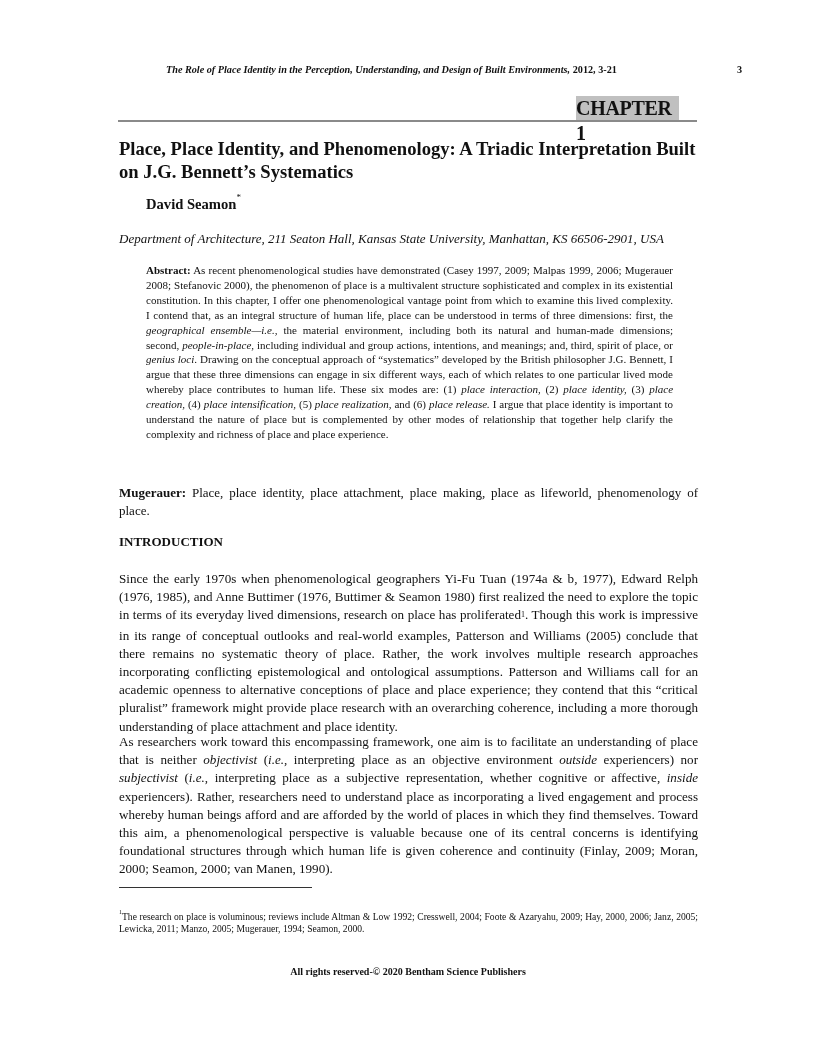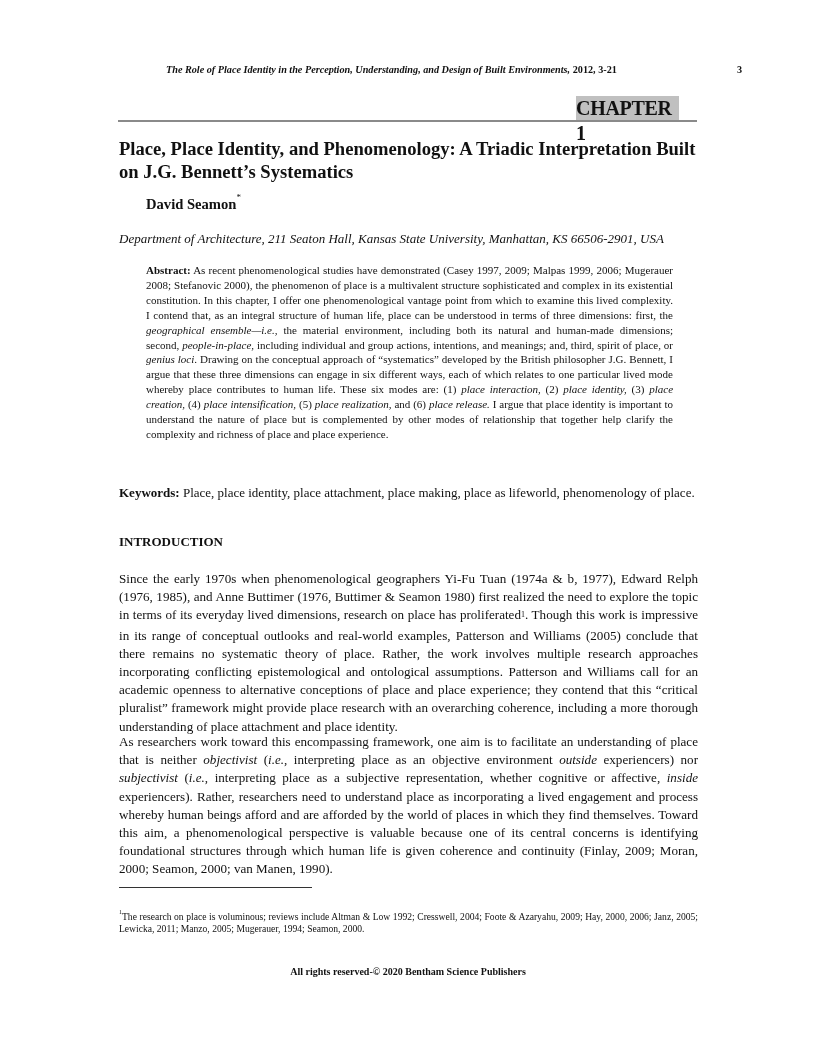--- a/index.html
+++ b/index.html
@@ -47,21 +47,21 @@
   <span>David Seamon</span><sup>*</sup>
 </div>
 
 <div class="abs affil">Department of Architecture, 211 Seaton Hall, Kansas State University, Manhattan, KS 66506-2901, USA</div>
 
 <div class="abs abstract">
   <b>Abstract:</b><span id="abstract-body"><span> As recent phenomenological studies have demonstrated (Casey 1997, 2009; Malpas 1999, 2006; Mugerauer 2008; Stefanovic 2000), the phenomenon of place is a multivalent structure sophisticated and complex in its existential constitution. In this chapter, I offer one phenomenological vantage point from which to examine this lived complexity. I contend that, as an integral structure of human life, place can be understood in terms of three dimensions: first, the </span><i>geographical ensemble—i.e.</i><span>, the material environment, including both its natural and human-made dimensions; second, </span><i>people-in-place</i><span>, including individual and group actions, intentions, and meanings; and, third, spirit of place, or </span><i>genius loci</i><span>. Drawing on the conceptual approach of “systematics” developed by the British philosopher J.G. Bennett, I argue that these three dimensions can engage in six different ways, each of which relates to one particular lived mode whereby place contributes to human life. These six modes are: (1) </span><i>place interaction,</i><span> (2) </span><i>place identity,</i><span> (3) </span><i>place creation,</i><span> (4) </span><i>place intensification,</i><span> (5) </span><i>place realization,</i><span> and (6) </span><i>place release.</i><span> I argue that place identity is important to understand the nature of place but is complemented by other modes of relationship that together help clarify the complexity and richness of place and place experience.</span></span>
 </div>
 
 <div class="abs keywords">
-  <b>Keywords:</b><span> Place, place identity, place attachment, place making, place as lifeworld, phenomenology of place.</span>
+  <b>Mugerauer:</b><span> Place, place identity, place attachment, place making, place as lifeworld, phenomenology of place.</span>
 </div>
 
 <div class="abs section-head">INTRODUCTION</div>
 
 <div class="abs para p1">
   <span>Since the early 1970s when phenomenological geographers Yi-Fu Tuan (1974a &amp; b, 1977), Edward Relph (1976, 1985), and Anne Buttimer (1976, Buttimer &amp; Seamon 1980) first realized the need to explore the topic in terms of its everyday lived dimensions, research on place has proliferated</span><sup>1</sup><span>. Though this work is impressive in its range of conceptual outlooks and real-world examples, Patterson and Williams (2005) conclude that there remains no systematic theory of place. Rather, the work involves multiple research approaches incorporating conflicting epistemological and ontological assumptions. Patterson and Williams call for an academic openness to alternative conceptions of place and place experience; they contend that this “critical pluralist” framework might provide place research with an overarching coherence, including a more thorough understanding of place attachment and place identity.</span>
 </div>
 
 <div class="abs para p2" id="intro-p2"><span>As researchers work toward this encompassing framework, one aim is to facilitate an understanding of place that is neither </span><i>objectivist</i><span> (</span><i>i.e.</i><span>, interpreting place as an objective environment </span><i>outside</i><span> experiencers) nor </span><i>subjectivist</i><span> (</span><i>i.e.</i><span>, interpreting place as a subjective representation, whether cognitive or affective, </span><i>inside</i><span> experiencers). Rather, researchers need to understand place as incorporating a lived engagement and process whereby human beings afford and are afforded by the world of places in which they find themselves. Toward this aim, a phenomenological perspective is valuable because one of its central concerns is identifying foundational structures through which human life is given coherence and continuity (Finlay, 2009; Moran, 2000; Seamon, 2000; van Manen, 1990).</span></div>
 

